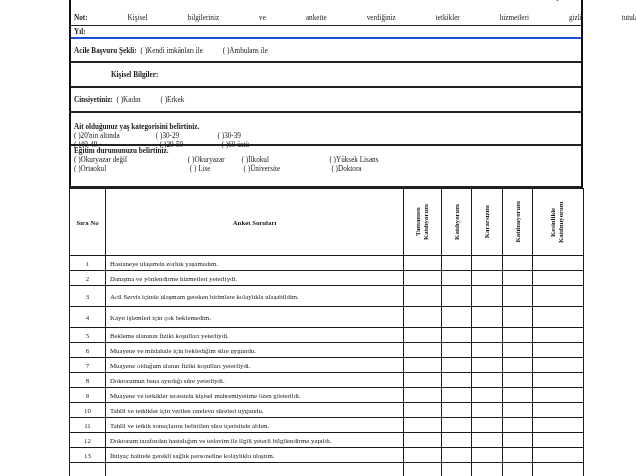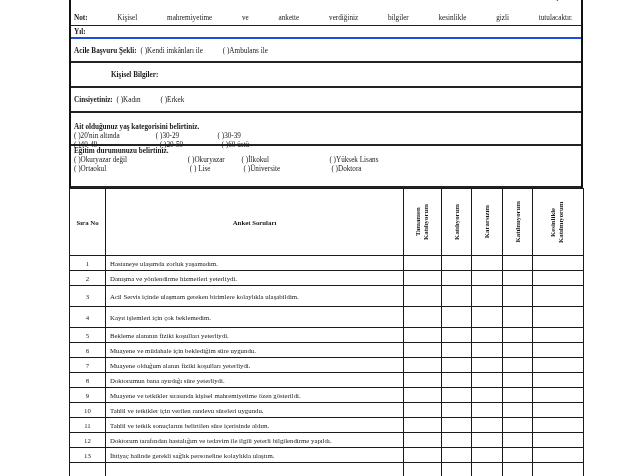--- a/index.html
+++ b/index.html
@@ -2,21 +2,21 @@
 <html><head>
 <meta charset="utf-8">
 <style>
   html, body { margin:0; padding:0; background:#ffffff; }
   body { width:636px; height:476px; overflow:hidden; position:relative;
          font-family:"Liberation Serif", "DejaVu Serif", serif; color:#1a1a1a; }
   .page { position:absolute; left:69px; top:-8px; width:514px; }
   .frame { border-left:2px solid #111; border-right:2px solid #111; }
   .sec { border-bottom:2px solid #222; box-sizing:border-box; font-size:7.2px; padding:0 3px; position:relative; }
   .top-sign { height:18px; text-align:right; font-weight:bold; font-size:7.2px; line-height:10px; padding-right:3px; }
-  .note-row { display:flex; justify-content:space-between; height:15px; align-items:center; border-bottom:1.5px solid #222; padding:0 8px 0 3px; font-size:7.2px; }
+  .note-row { display:flex; justify-content:flex-start; height:15px; align-items:center; border-bottom:1.5px solid #222; padding:0 8px 0 3px; font-size:7.2px;gap:40px; }
   .note-row b { font-weight:bold; }
   .yil { height:13px; line-height:12px; font-weight:bold; border-bottom:2px solid #1d4ed8; }
   .acile { height:24px; line-height:24px; }
   .kisisel { height:25px; line-height:25px; font-weight:bold;padding-left:40px; }
   .cins { height:25px; line-height:25px; }
   .ait { height:33px; padding-top:10px; line-height:9px; }
   .egitim { height:42px; padding-top:1px; line-height:9px; border-bottom:2px solid #222; }
   .b { font-weight:bold; }
   .opt { display:inline-block; }
   table { border-collapse:collapse; width:514px; table-layout:fixed; font-size:6.8px; }
@@ -31,26 +31,26 @@
 </head>
 <body>
 
 <div class="page">
   <div class="frame">
     <div class="top-sign">Başhekim</div>
 
     <div class="note-row">
       <b>Not:</b>
       <span>Kişisel</span>
-      <span>mahremiyetime</span>
+      <span>bilgileriniz</span>
       <span>ve</span>
       <span>ankette</span>
       <span>verdiğiniz</span>
-      <span>bilgiler</span>
-      <span>kesinlikle</span>
+      <span>tetkikler</span>
+      <span>hizmetleri</span>
       <span>gizli</span>
       <span>tutulacaktır.</span>
     </div>
 
     <div class="sec yil">Yıl:</div>
 
     <div class="sec acile">
       <span class="b">Acile Başvuru Şekli:</span>
       <span class="opt" style="margin-left:2px">(    )Kendi imkânları ile</span>
       <span class="opt" style="margin-left:18px">(    )Ambulans ile</span>

